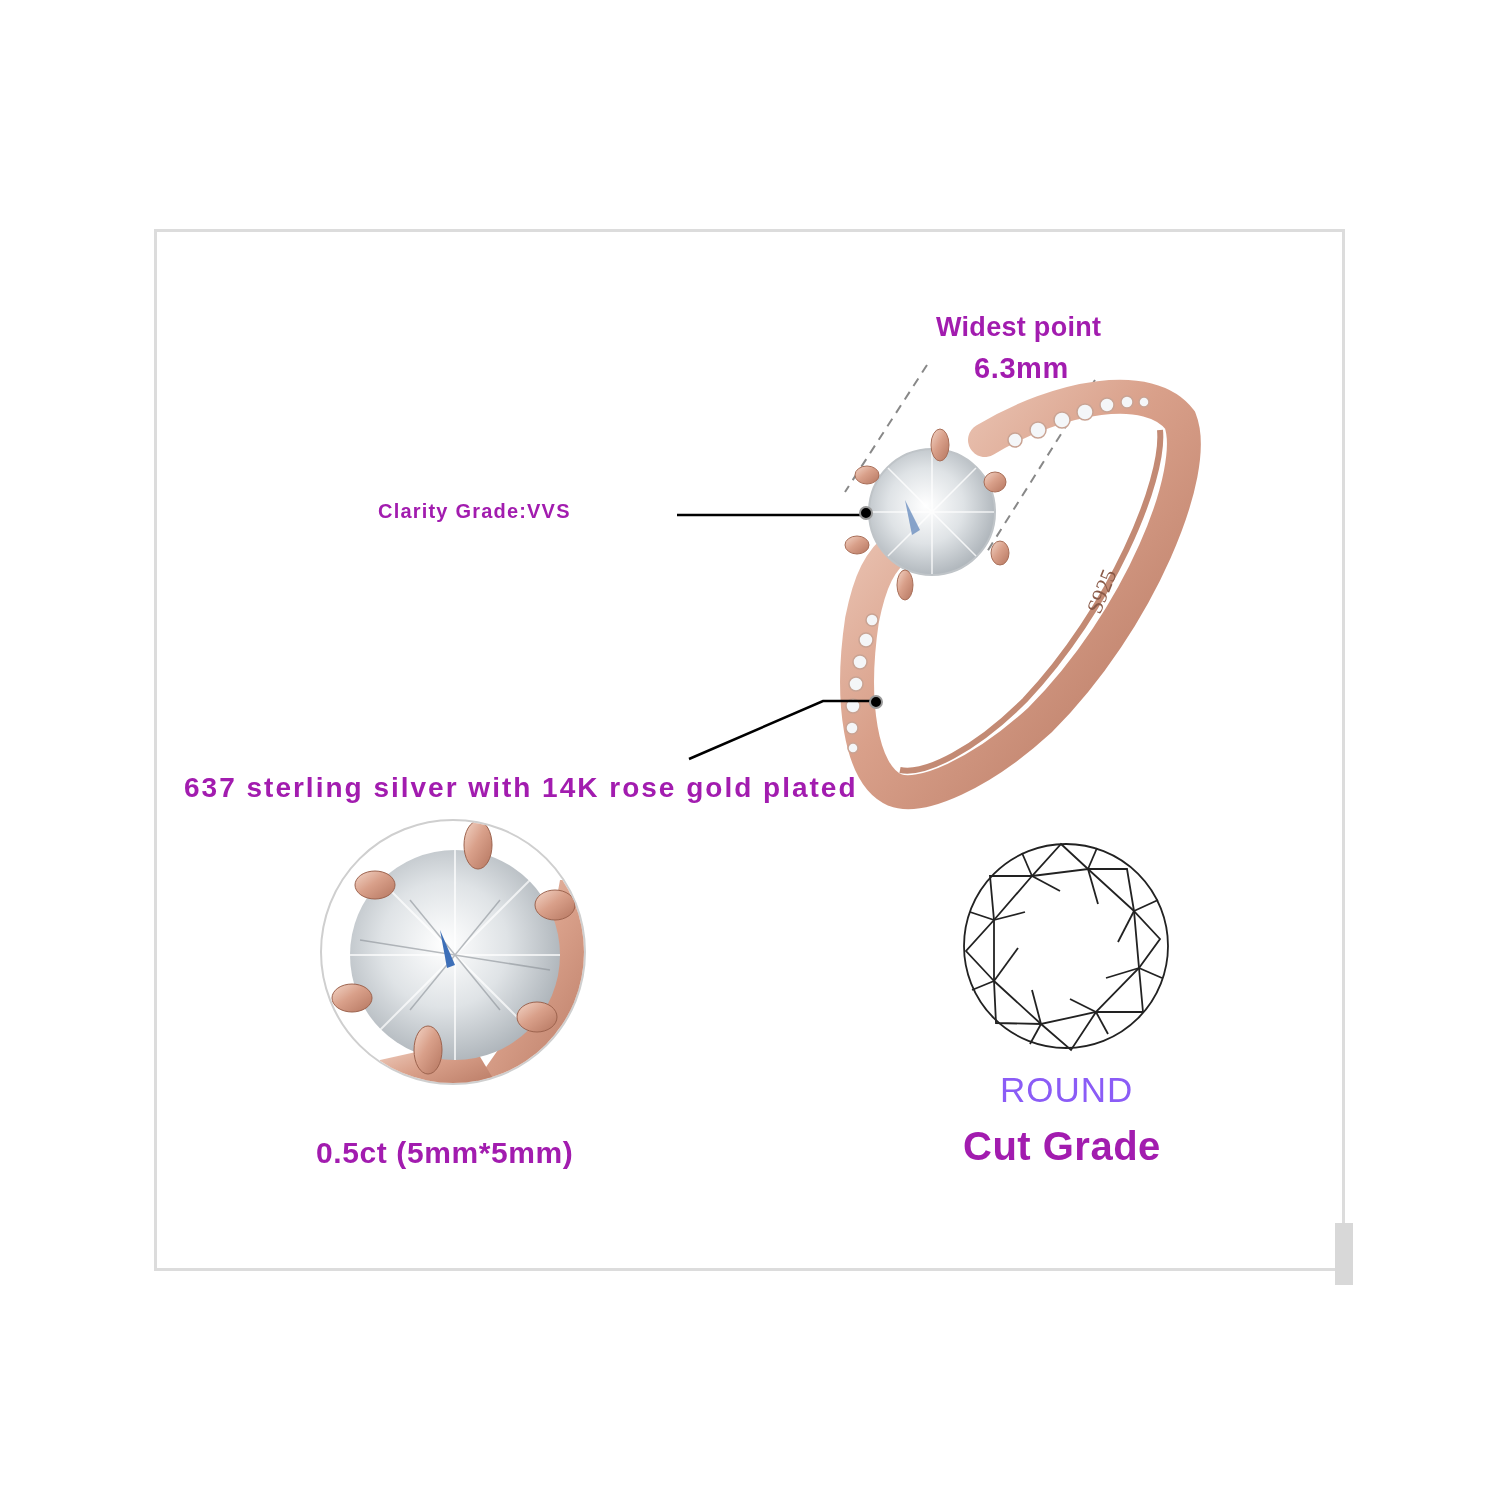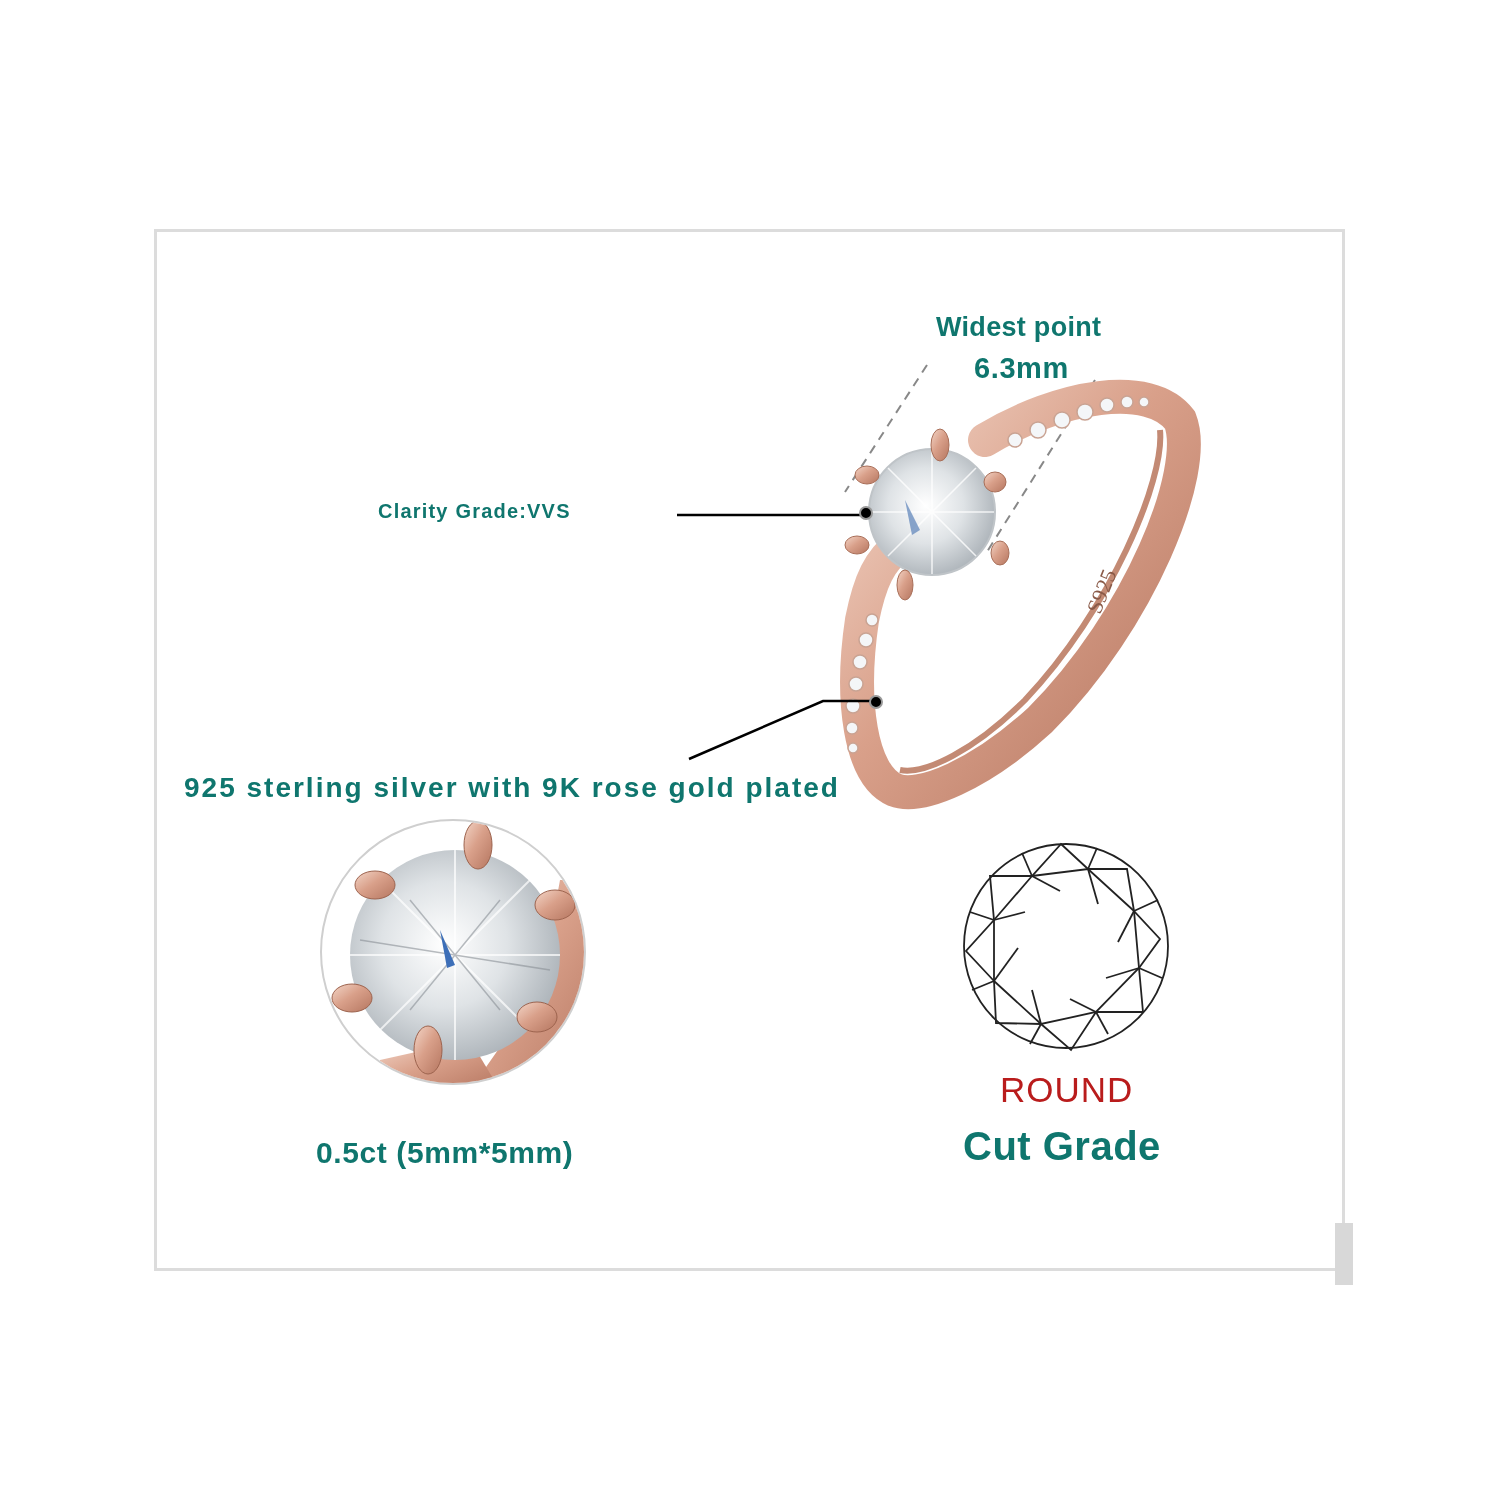--- a/index.html
+++ b/index.html
@@ -9,29 +9,29 @@
       position: absolute; left: 154px; top: 229px;
       width: 1185px; height: 1036px;
       border: 3px solid #dcdcdc;
     }
     .frame-tab {
       position: absolute; left: 1335px; top: 1223px;
       width: 18px; height: 62px; background: #d8d8d8;
     }
 
     .label {
-      position: absolute; color: #0f766e; font-weight: bold; white-space: nowrap;
+      position: absolute; color: #a21caf; font-weight: bold; white-space: nowrap;
       font-family: "Liberation Sans", sans-serif;
     }
     .lbl-widest { left: 936px; top: 312px; font-size: 27px; letter-spacing: 0.3px; }
     .lbl-widest-val { left: 974px; top: 352px; font-size: 29px; letter-spacing: 0.6px; text-align: right; }
     .lbl-clarity { left: 378px; top: 500px; font-size: 20px; letter-spacing: 1.2px; }
     .lbl-metal { left: 184px; top: 772px; font-size: 28px; letter-spacing: 2px; }
     .lbl-carat { left: 316px; top: 1136px; font-size: 30px; letter-spacing: 0.6px; }
-    .lbl-shape { left: 1000px; top: 1070px; font-size: 35px; font-weight: normal; color: #b91c1c; letter-spacing: 1px; }
+    .lbl-shape { left: 1000px; top: 1070px; font-size: 35px; font-weight: normal; color: #8b5cf6; letter-spacing: 1px; }
     .lbl-cut { left: 963px; top: 1124px; font-size: 40px; letter-spacing: 0.5px; text-align: right; }
 
     svg.layer { position: absolute; left: 0; top: 0; }
   </style>
 </head>
 <body>
 
 <div class="frame"></div>
 <div class="frame-tab"></div>
 
@@ -154,16 +154,16 @@
     <line x1="1096" y1="1012" x2="1070" y2="999"></line>
       <line x1="1041" y1="1024" x2="1032" y2="990"></line>
     <line x1="994" y1="981" x2="1018" y2="948"></line>
       <line x1="994" y1="920" x2="1025" y2="912"></line>
   </g>
 </svg>
 
 <div class="label lbl-widest">Widest point</div>
 <div class="label lbl-widest-val">6.3mm</div>
 <div class="label lbl-clarity">Clarity Grade:VVS</div>
-<div class="label lbl-metal">925 sterling silver with 9K rose gold plated</div>
+<div class="label lbl-metal">637 sterling silver with 14K rose gold plated</div>
 <div class="label lbl-carat">0.5ct (5mm*5mm)</div>
 <div class="label lbl-shape">ROUND</div>
 <div class="label lbl-cut">Cut Grade</div>
 
 </body></html>

